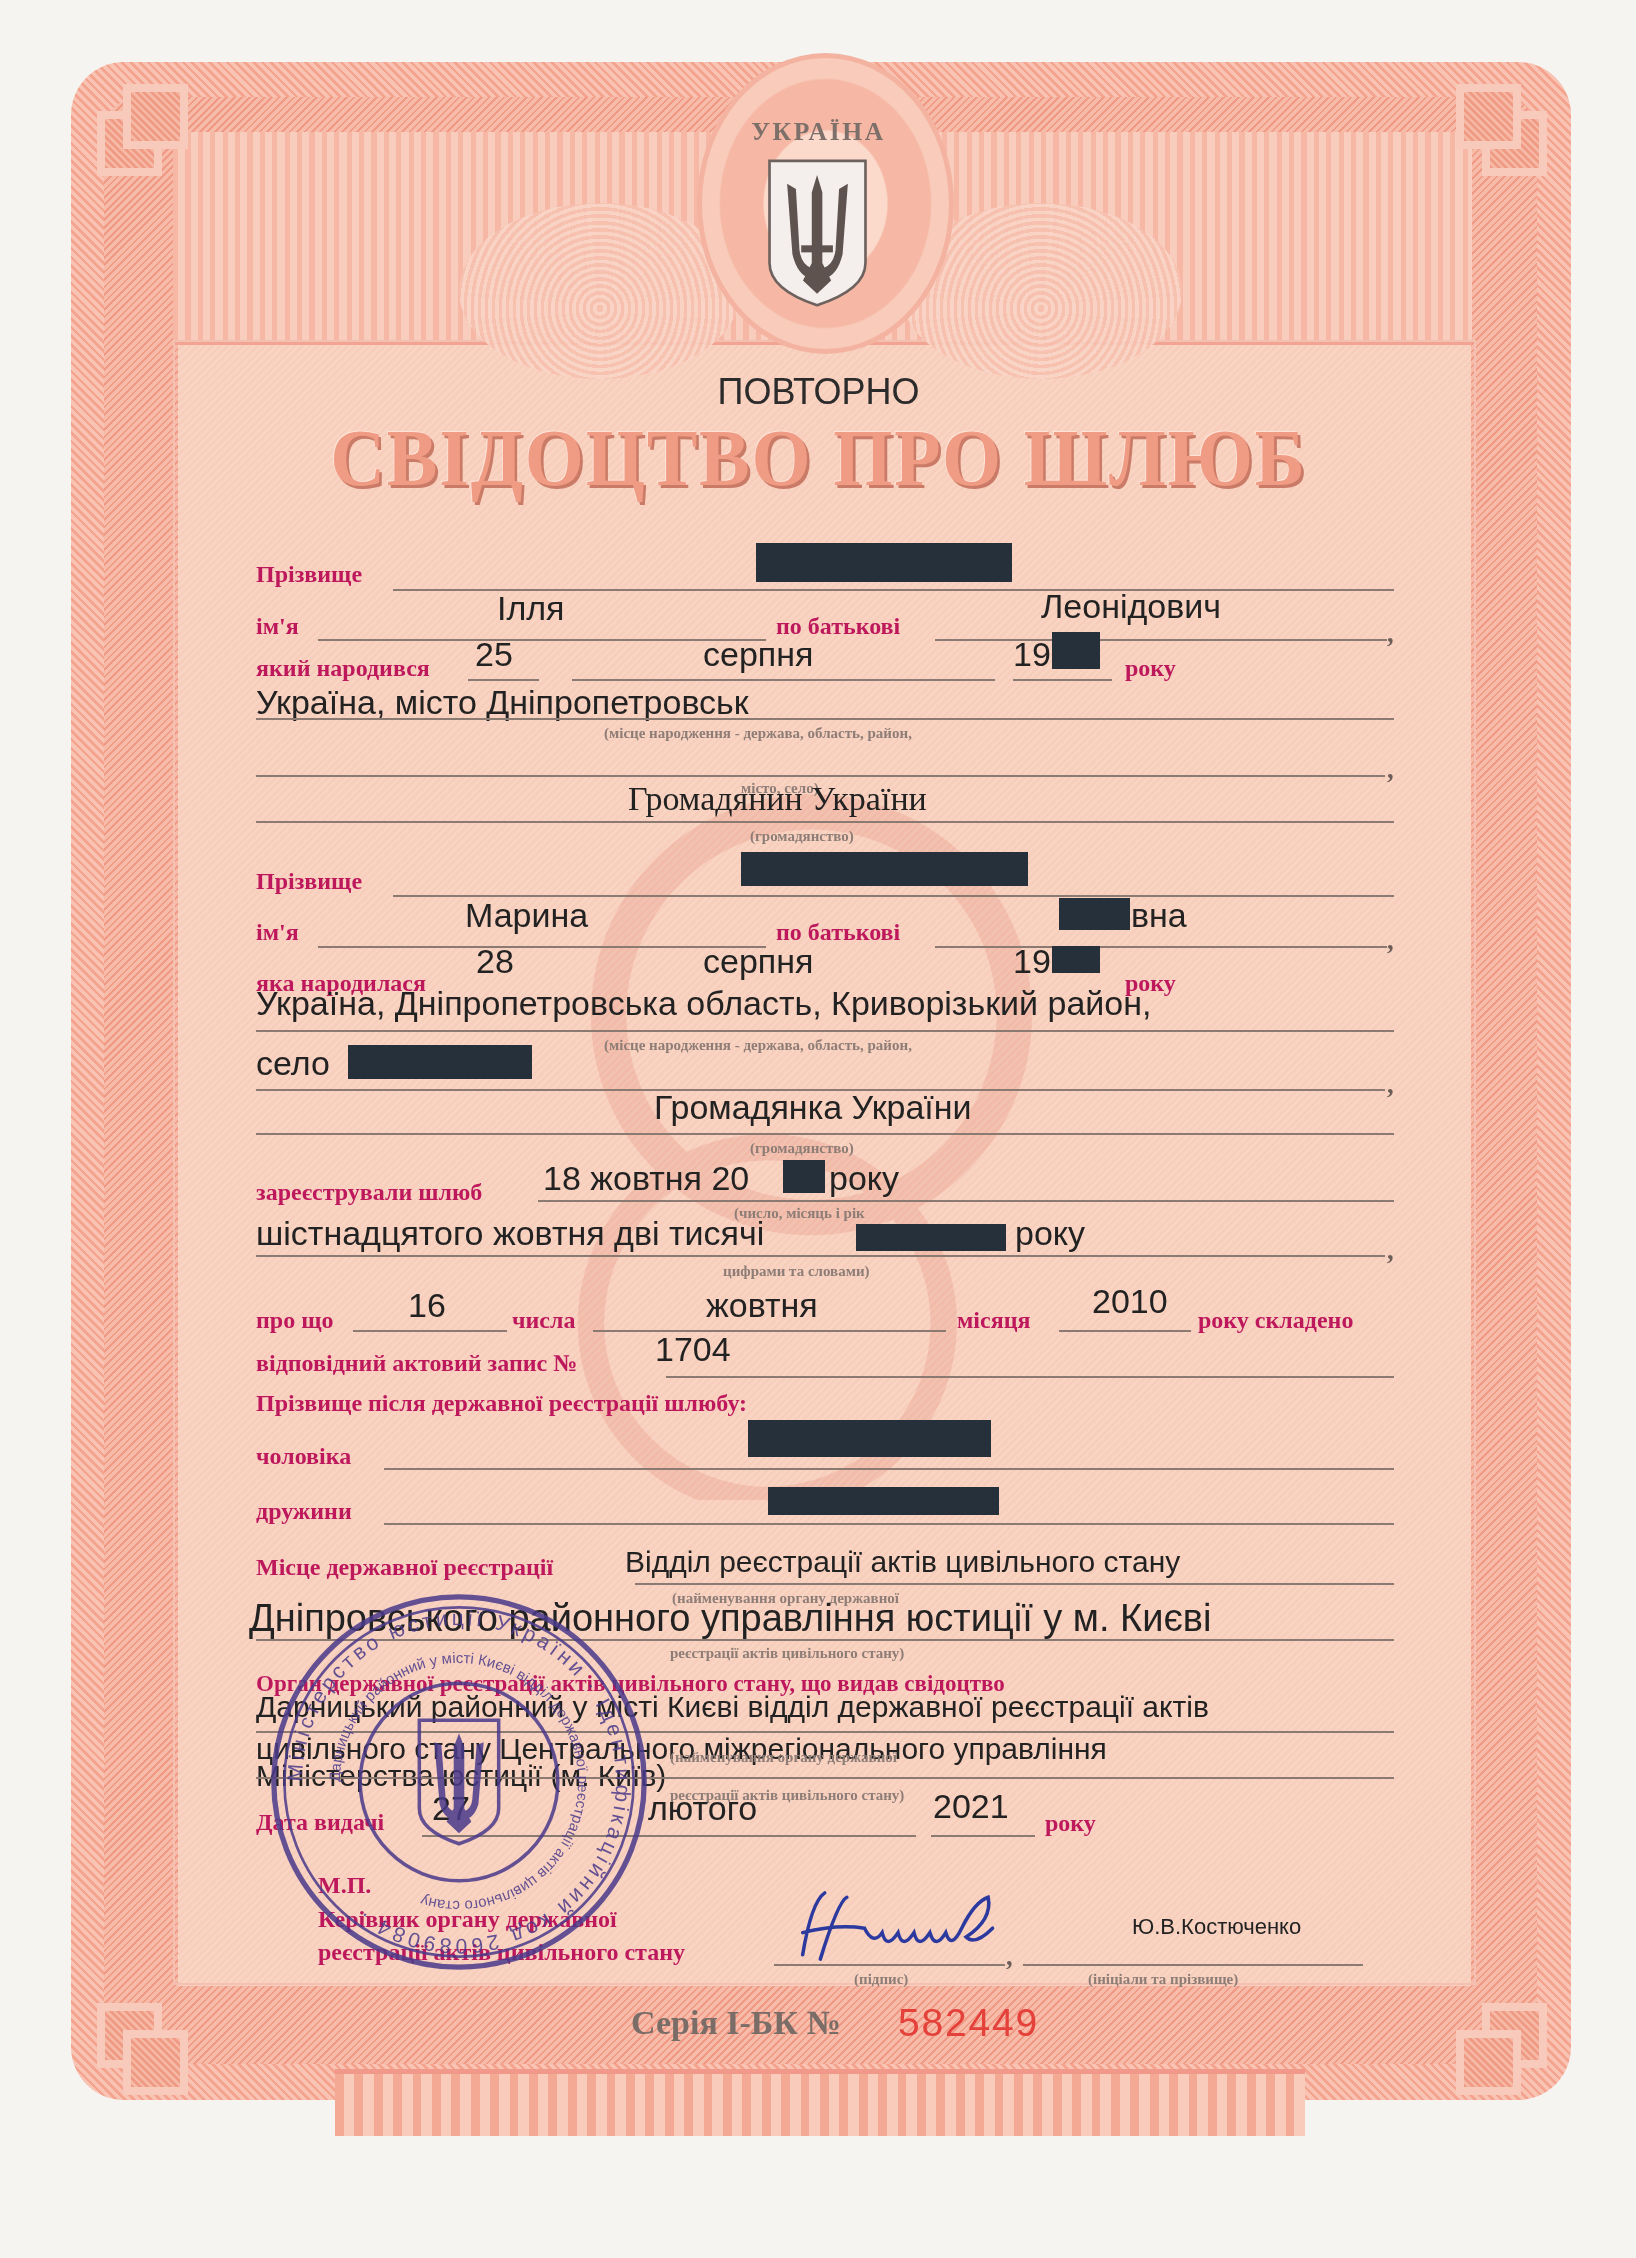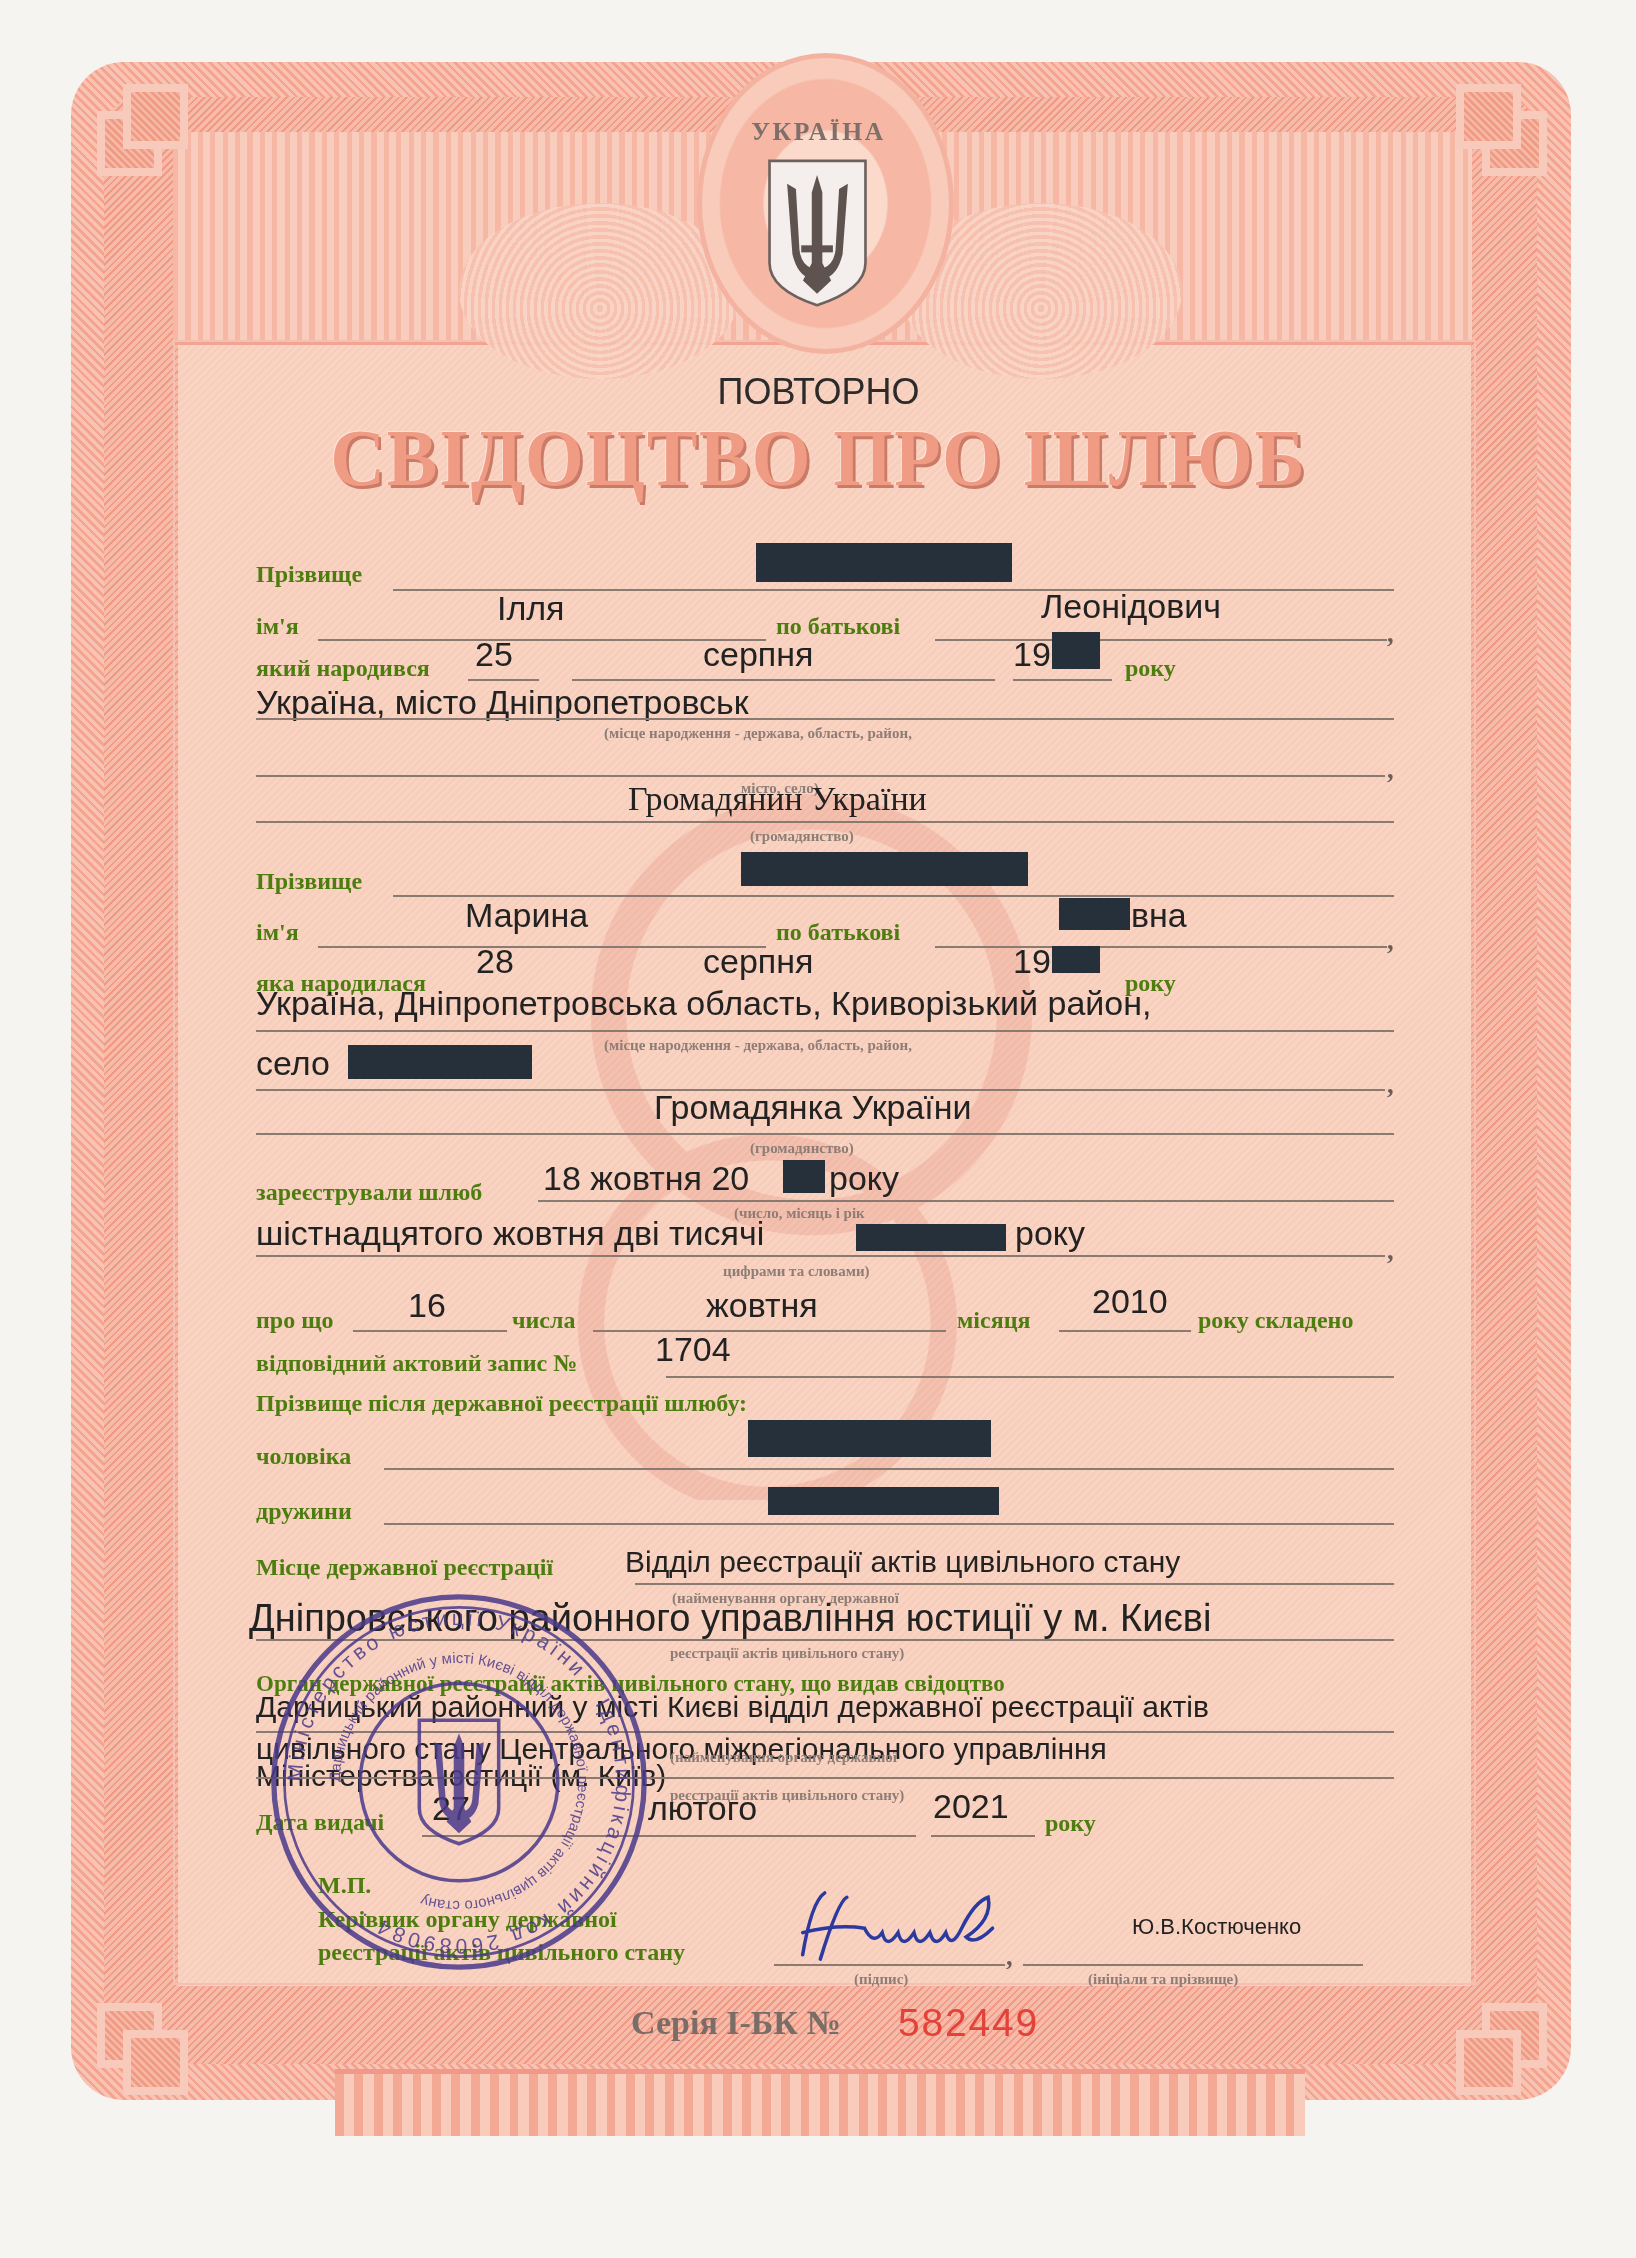--- a/index.html
+++ b/index.html
@@ -28,21 +28,21 @@
   .scroll-left{left:459px;}
   .scroll-right{left:900px;}
   .ukraine-label{position:absolute;left:0;width:1637px;top:117px;text-align:center;font-family:"Liberation Serif",serif;font-weight:bold;font-size:25.6px;letter-spacing:2.6px;color:#7d6f69;}
   .crest{position:absolute;left:766px;top:157px;width:103px;height:152px;}
   .repeat-label{position:absolute;left:0;width:1637px;top:371px;text-align:center;font-size:36px;color:#2b2b2b;}
   .title{position:absolute;left:0;width:1637px;top:415px;text-align:center;font-family:"Liberation Serif",serif;font-weight:bold;font-size:76px;
     color:#f09b83;letter-spacing:1.8px;transform:scaleY(1.05);
     text-shadow:2.6px 2.6px 0 #c97b67,-0.9px -0.9px 0 #fde3d8;}
   
   .watermark{position:absolute;left:476px;top:706px;width:618px;height:794px;opacity:.25;}
-  .lbl{position:absolute;font-family:"Liberation Serif",serif;font-weight:bold;font-size:24px;color:#4d7c0f;white-space:nowrap;}
+  .lbl{position:absolute;font-family:"Liberation Serif",serif;font-weight:bold;font-size:24px;color:#be185d;white-space:nowrap;}
   .hint{position:absolute;font-family:"Liberation Serif",serif;font-weight:bold;font-size:15px;color:#8d7d76;white-space:nowrap;}
   .val{position:absolute;font-size:34px;color:#222;white-space:nowrap;line-height:1;}
   .line{position:absolute;height:1.8px;background:#8a7a72;}
   .comma{position:absolute;font-family:"Liberation Serif",serif;font-weight:bold;font-size:26.5px;color:#6b5d58;}
   .redact{position:absolute;background:#25303a;}
   .seal{position:absolute;left:265px;top:1588px;width:388px;height:388px;}
   .signature{position:absolute;left:785px;top:1884px;width:265px;height:84px;}
   .series-label{position:absolute;left:631px;top:2004px;font-family:"Liberation Serif",serif;font-weight:bold;font-size:34px;color:#7a6c66;}
   .series-no{position:absolute;left:898px;top:2001px;font-size:39px;color:#e3413a;letter-spacing:1.8px;}
 </style>

